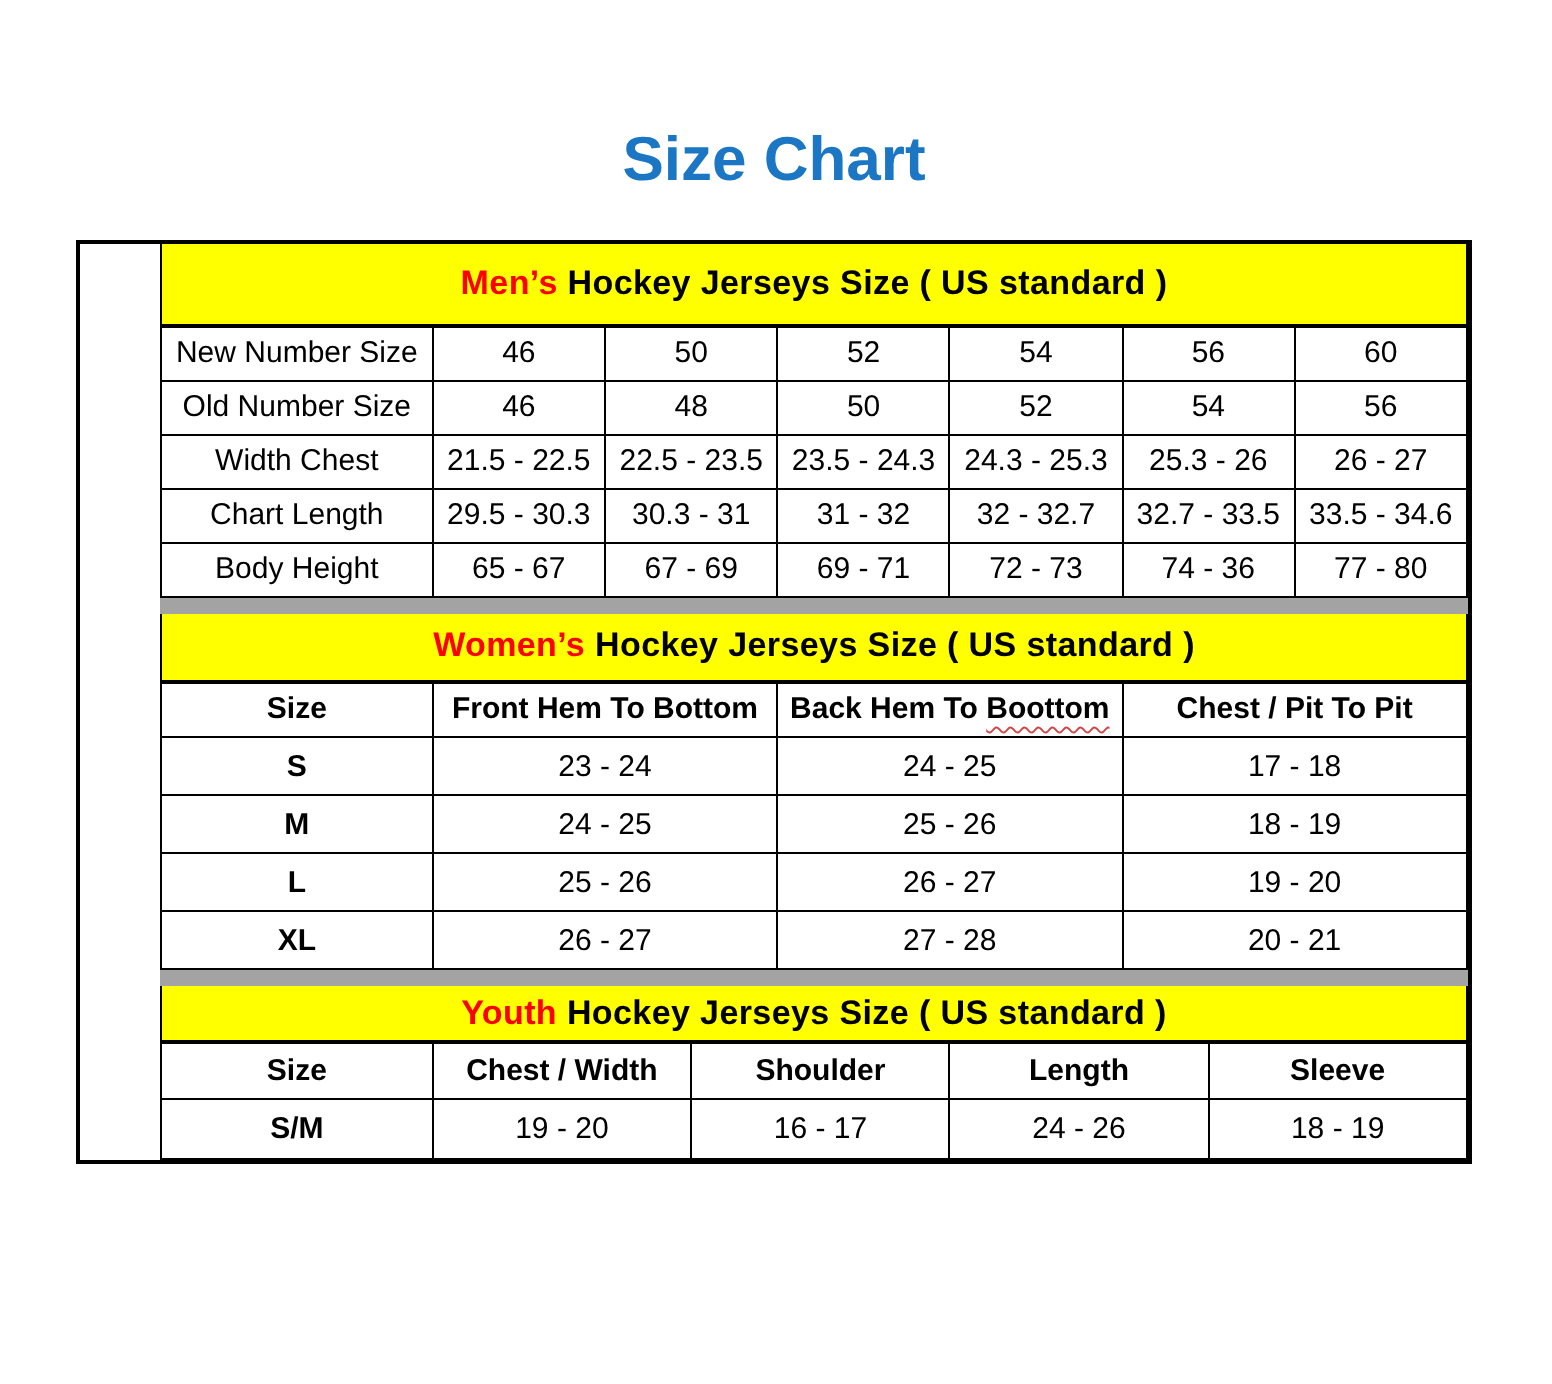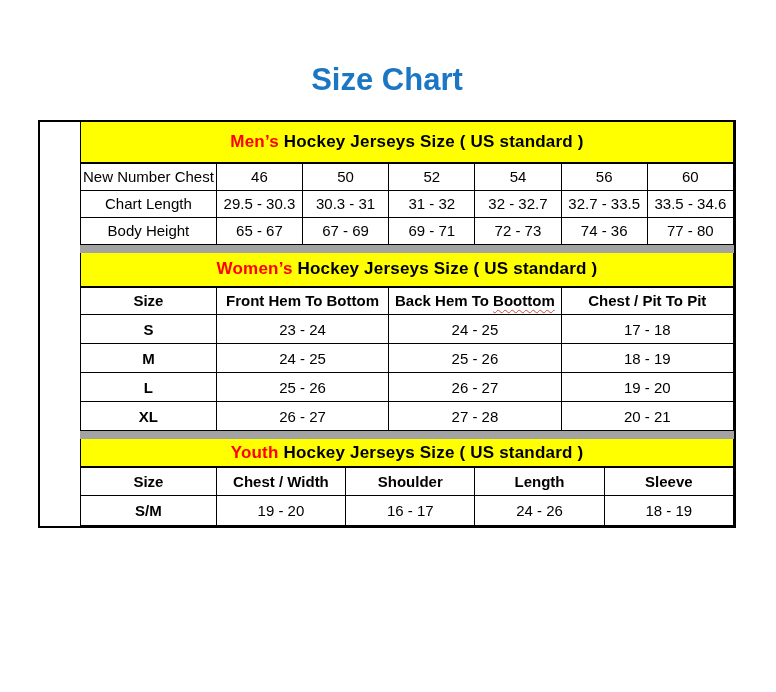--- a/index.html
+++ b/index.html
@@ -91,27 +91,45 @@
         <col style="width:20.8%">
         <col span="6" style="width:13.2%">
       </colgroup>
       <thead>
           <tr class="section-row">
             <th class="section-title" colspan="7"><span class="accent">Men’s</span><span> Hockey Jerseys Size ( US standard )</span></th>
           </tr>
         </thead>
       <tbody>
           <tr class="data-row">
-            <td class="label">New Number Chest</td>
+            <td class="label">New Number Size</td>
             <td class="val">46</td>
             <td class="val">50</td>
             <td class="val">52</td>
             <td class="val">54</td>
             <td class="val">56</td>
             <td class="val">60</td>
+          </tr>
+          <tr class="data-row">
+            <td class="label">Old Number Size</td>
+            <td class="val">46</td>
+            <td class="val">48</td>
+            <td class="val">50</td>
+            <td class="val">52</td>
+            <td class="val">54</td>
+            <td class="val">56</td>
+          </tr>
+          <tr class="data-row">
+            <td class="label">Width Chest</td>
+            <td class="val">21.5 - 22.5</td>
+            <td class="val">22.5 - 23.5</td>
+            <td class="val">23.5 - 24.3</td>
+            <td class="val">24.3 - 25.3</td>
+            <td class="val">25.3 - 26</td>
+            <td class="val">26 - 27</td>
           </tr>
           <tr class="data-row">
             <td class="label">Chart Length</td>
             <td class="val">29.5 - 30.3</td>
             <td class="val">30.3 - 31</td>
             <td class="val">31 - 32</td>
             <td class="val">32 - 32.7</td>
             <td class="val">32.7 - 33.5</td>
             <td class="val">33.5 - 34.6</td>
           </tr>

